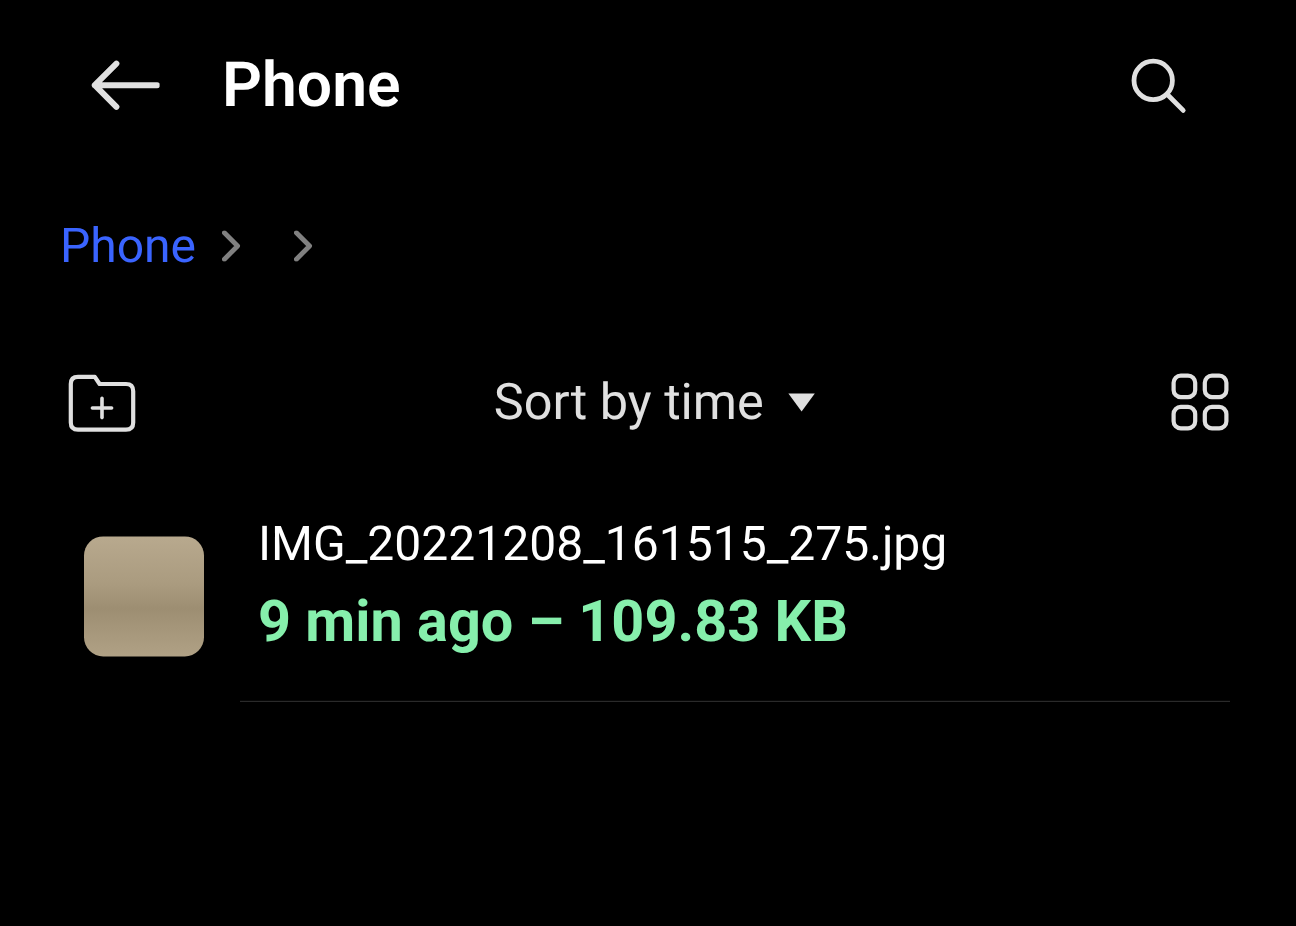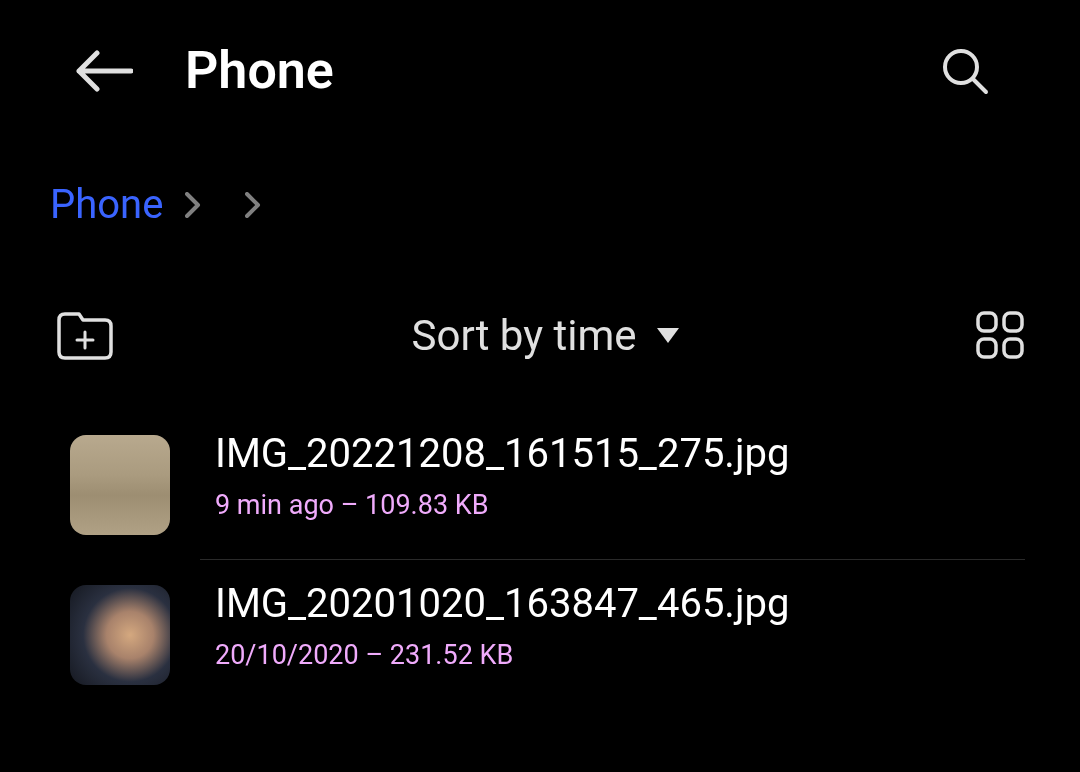--- a/index.html
+++ b/index.html
@@ -119,22 +119,23 @@
       margin-left: 45px;
       flex: 1;
       padding-bottom: 18px;
     }
     .file-name {
       font-size: 40px;
       color: #ffffff;
       margin-bottom: 12px;
     }
     .file-meta {
-      font-size: 27px;
-      color: #f0abfc;
+      font-size: 48px;
+      color: #86efac;
+      font-weight: bold;
     }
     .divider {
       height: 1px;
       background: #2a2a2a;
       margin-left: 145px;
     }
   </style>
 </head>
 <body>
 
@@ -193,22 +194,13 @@
   <div class="file-item">
     <div class="file-thumb thumb-wood"></div>
     <div class="file-info">
       <div class="file-name">IMG_20221208_161515_275.jpg</div>
       <div class="file-meta">
         <span>9 min ago</span> – <span>109.83 KB</span>
       </div>
     </div>
   </div>
   <div class="divider"></div>
-  <div class="file-item">
-    <div class="file-thumb thumb-car"></div>
-    <div class="file-info">
-      <div class="file-name">IMG_20201020_163847_465.jpg</div>
-      <div class="file-meta">
-        <span>20/10/2020</span> – <span>231.52 KB</span>
-      </div>
-    </div>
-  </div>
 </div>
 
 </body></html>

